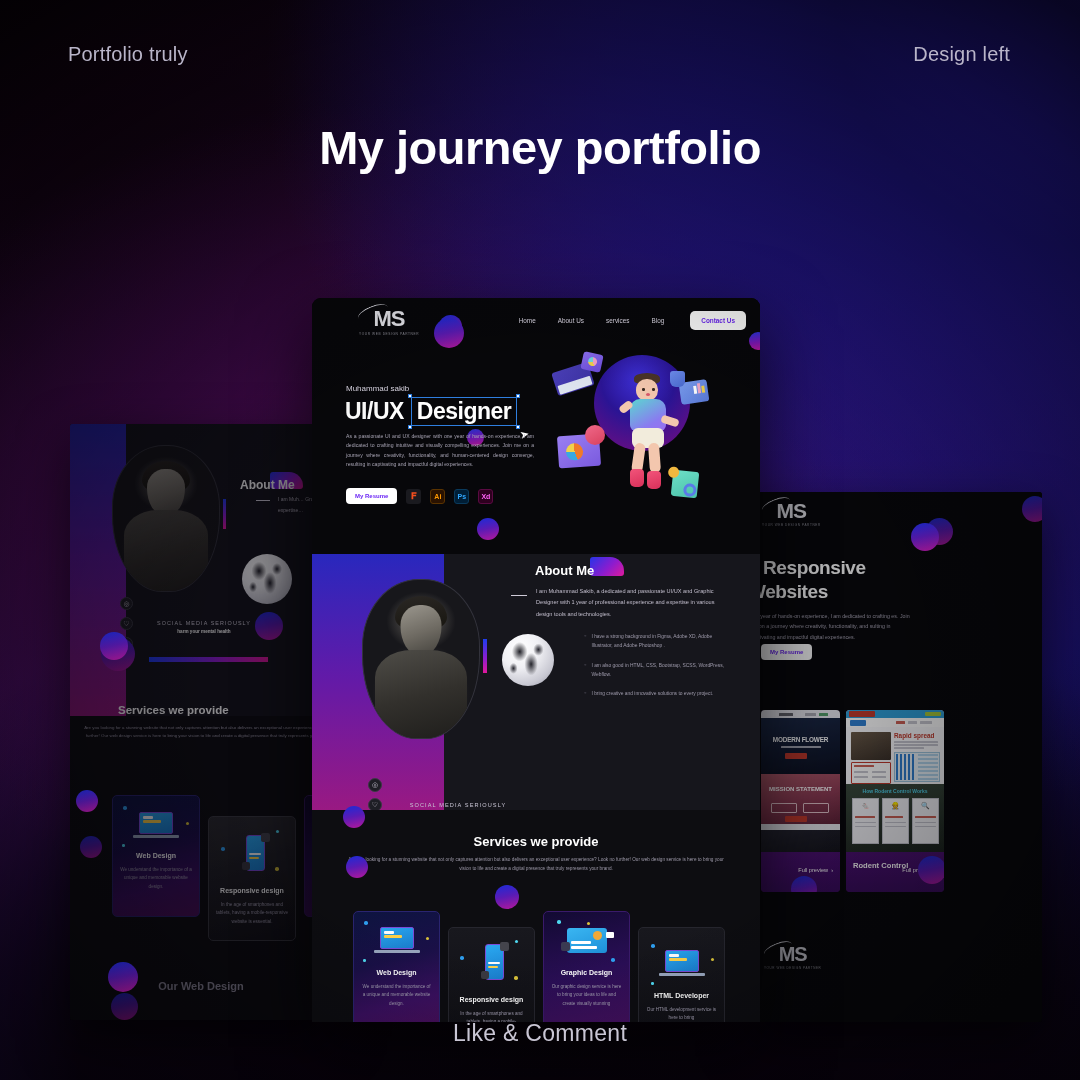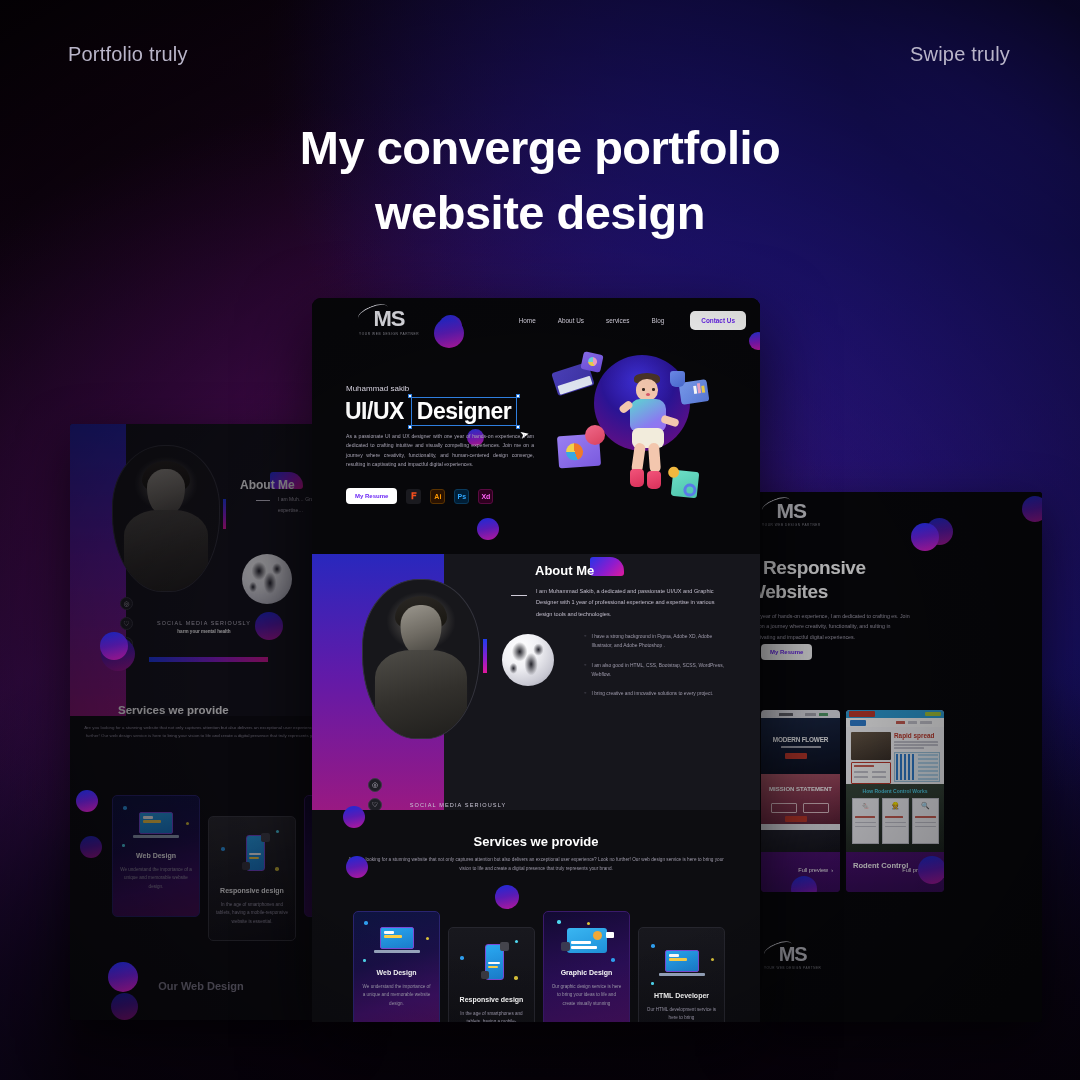--- a/index.html
+++ b/index.html
@@ -627,20 +627,20 @@
   <div class="sphere" style="left:76px; top:790px; width:22px; height:22px;"></div>
   <div class="sphere" style="left:108px; top:962px; width:30px; height:30px;"></div>
   <div class="sphere" style="left:434px; top:318px; width:30px; height:30px;"></div>
   <div class="sphere" style="left:477px; top:518px; width:22px; height:22px;"></div>
   <div class="sphere" style="left:343px; top:806px; width:22px; height:22px;"></div>
   <div class="sphere" style="left:911px; top:523px; width:28px; height:28px;"></div>
 
   <div id="vignette"></div>
 
   <div class="toplabel" id="label-left">Portfolio truly</div>
-  <div class="toplabel" id="label-right">Swipe truly</div>
+  <div class="toplabel" id="label-right">Design left</div>
 
   <div id="headline">
-    <div>My converge portfolio</div>
-    <div>website design</div>
+    <div>My journey portfolio</div>
   </div>
 
+  <div id="footer-cta">Like &amp; Comment</div>
 </div>
 
 </body></html>

